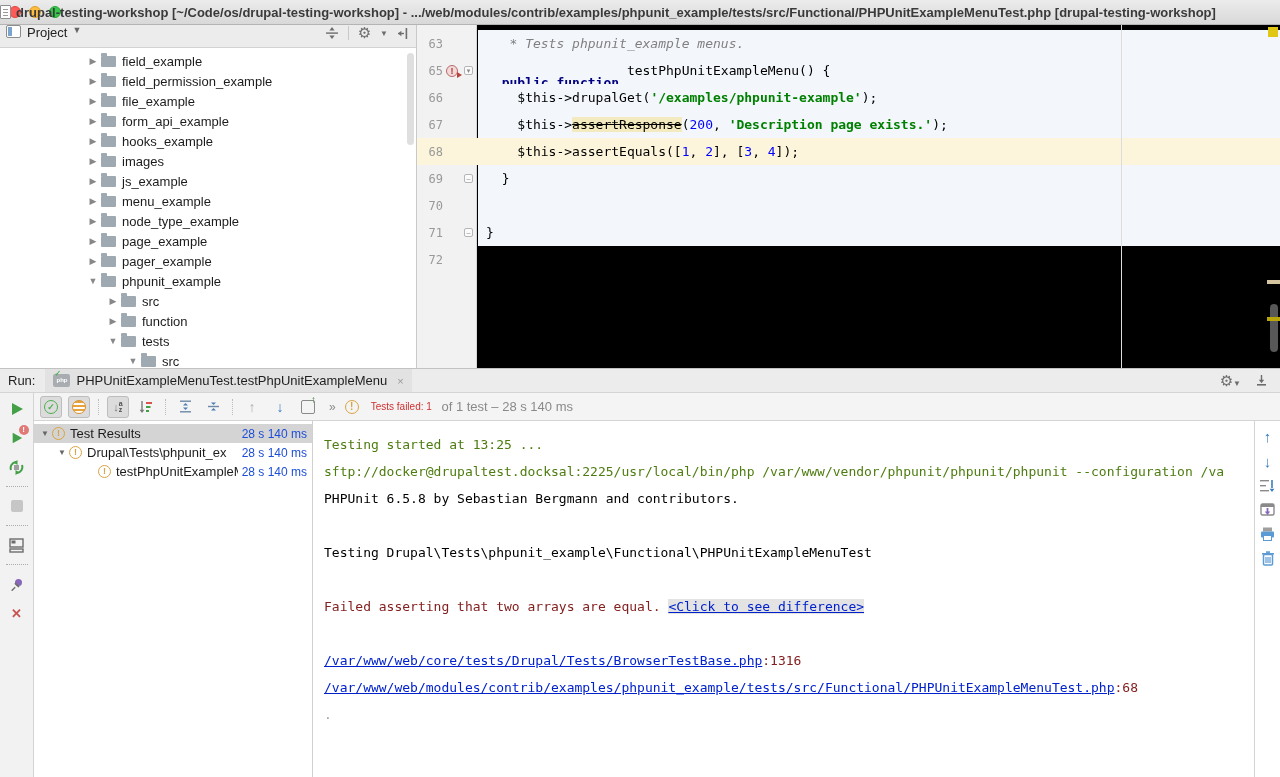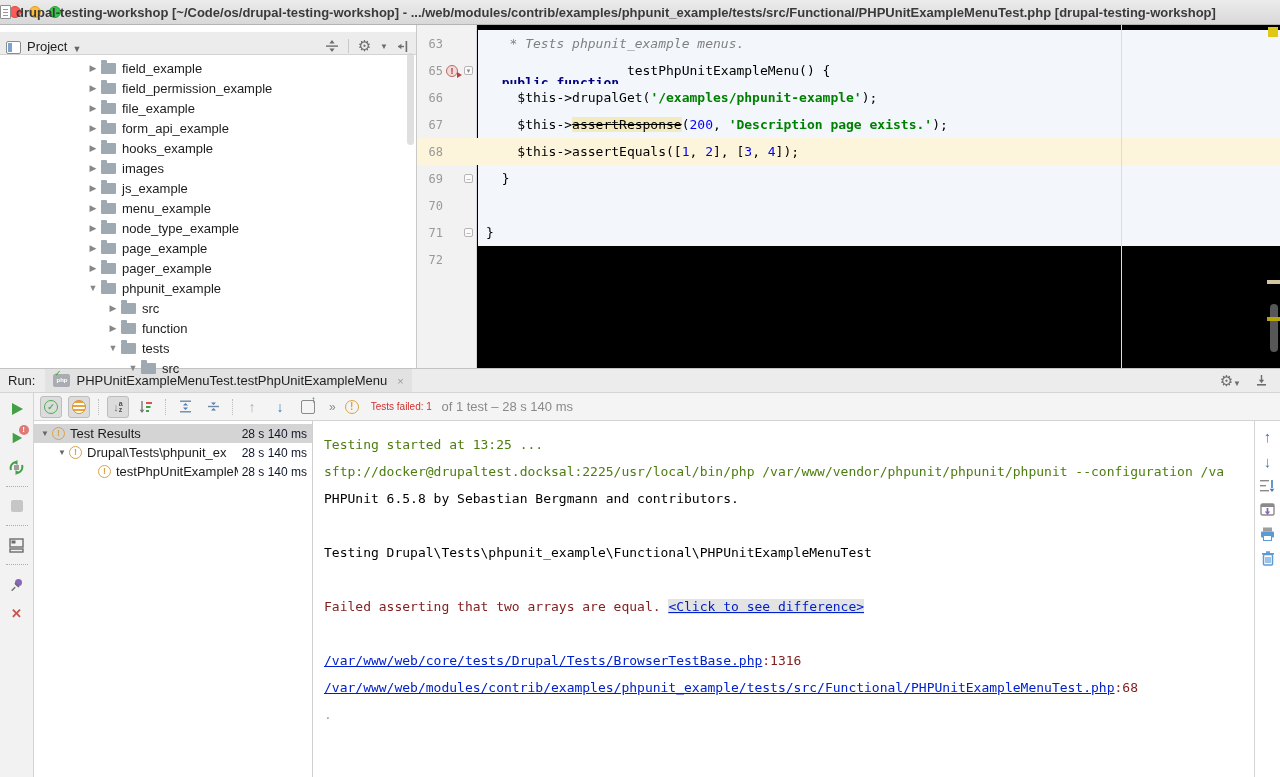--- a/index.html
+++ b/index.html
@@ -15,22 +15,22 @@
   .titletext { position:absolute; left:0; right:0; text-align:left; font-size:13px; font-weight:600; color:#3a3a3a;
                white-space:nowrap; }
   .docicon { display:inline-block; width:11px; height:14px; background:#fdfdfd; border:1px solid #8f8f8f;
              border-radius:1px; vertical-align:-2px; margin-right:5px; position:relative; }
   .docicon:before { content:""; position:absolute; left:2px; top:3px; width:5px; height:1px; background:#9a9a9a;
                     box-shadow:0 3px 0 #9a9a9a, 0 6px 0 #9a9a9a; }
 
   
   .main { display:flex; height:343px; }
   .project { width:417px; border-right:1px solid #c9c9c9; background:#fff; position:relative; }
-  .phead { height:23px; background:#ececec; border-bottom:1px solid #d2d2d2; display:flex; align-items:flex-end;
-           padding:0 6px; font-size:13px; color:#222;margin-top:7px; }
+  .phead { height:23px; background:#ececec; border-bottom:1px solid #d2d2d2; display:flex; align-items:flex-start;
+           padding:0 6px; font-size:13px; color:#222; }
   .ptabicon { width:15px; height:13px; border:1px solid #8c8c8c; border-radius:2px; background:#fff; position:relative; margin-right:6px;}
   .ptabicon:before{ content:""; position:absolute; left:1px; top:1px; bottom:1px; width:4px; background:#7ba3d0;}
   .phead .chev { color:#666; font-size:9px; margin-left:5px; }
   .phead-icons { margin-left:auto; display:flex; align-items:center; gap:9px; }
   .phead-icons svg { display:block; }
   .phead-sep { width:1px; height:14px; background:#c9c9c9; }
   .ptree { padding-top:3px; font-size:13px; color:#1c1c1c; }
   .ptrow { height:20px; display:flex; align-items:center; white-space:nowrap; }
   .tarrow { width:16px; text-align:center; font-size:9px; color:#878787; flex:none; }
   .folder { width:15px; height:11px; background:#9fa9b1; border-radius:1px; position:relative; margin-right:6px; flex:none; }
@@ -115,21 +115,21 @@
   .resttext { color:#8a8a8a; font-size:13px; white-space:pre; }
 
   .runcontent { flex:1; display:flex; min-height:0; }
   .testtree { width:279px; border-right:1px solid #cfcfcf; background:#fff; padding-top:3px; font-size:13px;
               color:#1c1c1c; overflow:hidden; flex:none; }
   .trow { height:19px; display:flex; align-items:center; white-space:nowrap; padding-right:5px; }
   .trow.selected { background:#d4d4d4; }
   .trow .tarrow { width:14px; font-size:8px; color:#666; }
   .trow .alerticon { width:13px; height:13px; margin-right:5px; font-size:9px; line-height:11px; }
   .tlabel { overflow:hidden; flex:1; }
-  .tdur { color:#0f172a; font-size:12px; flex:none; margin-left:4px; }
+  .tdur { color:#1d4ed8; font-size:12px; flex:none; margin-left:4px; }
 
   .console { flex:1; background:#fff; padding:10px 0 0 11px; font-family:"DejaVu Sans Mono",monospace; font-size:13px;
              overflow:hidden; min-width:0; }
   .cline { height:27px; line-height:27px; white-space:pre; }
   .c-sys { color:#4d7c0f; }
   .c-out { color:#000; }
   .c-err { color:#842020; }
   .c-link { color:#0021cc; text-decoration:underline; }
   .c-linkbox { color:#0021cc; text-decoration:underline; background:#e3e3e3; }
   .c-dim { color:#9e9e9e; }

